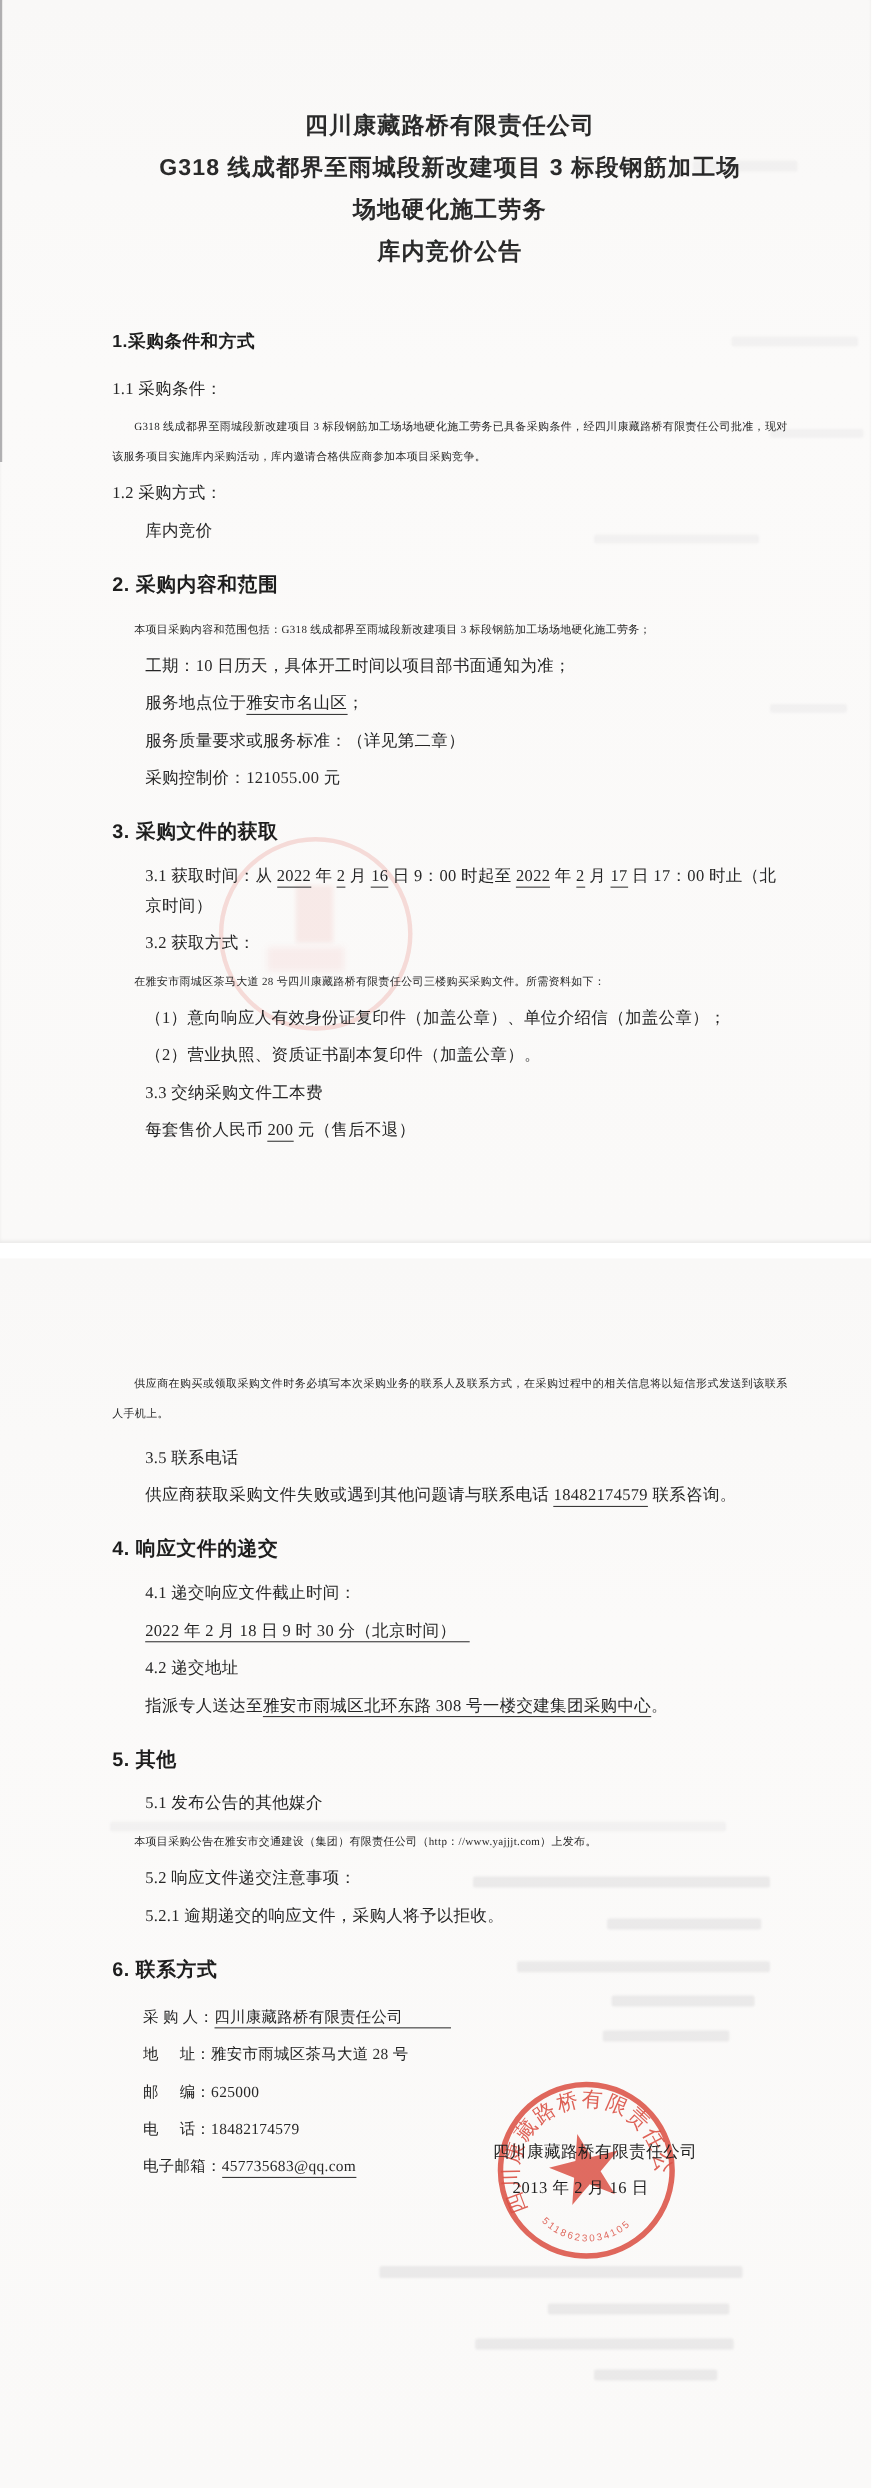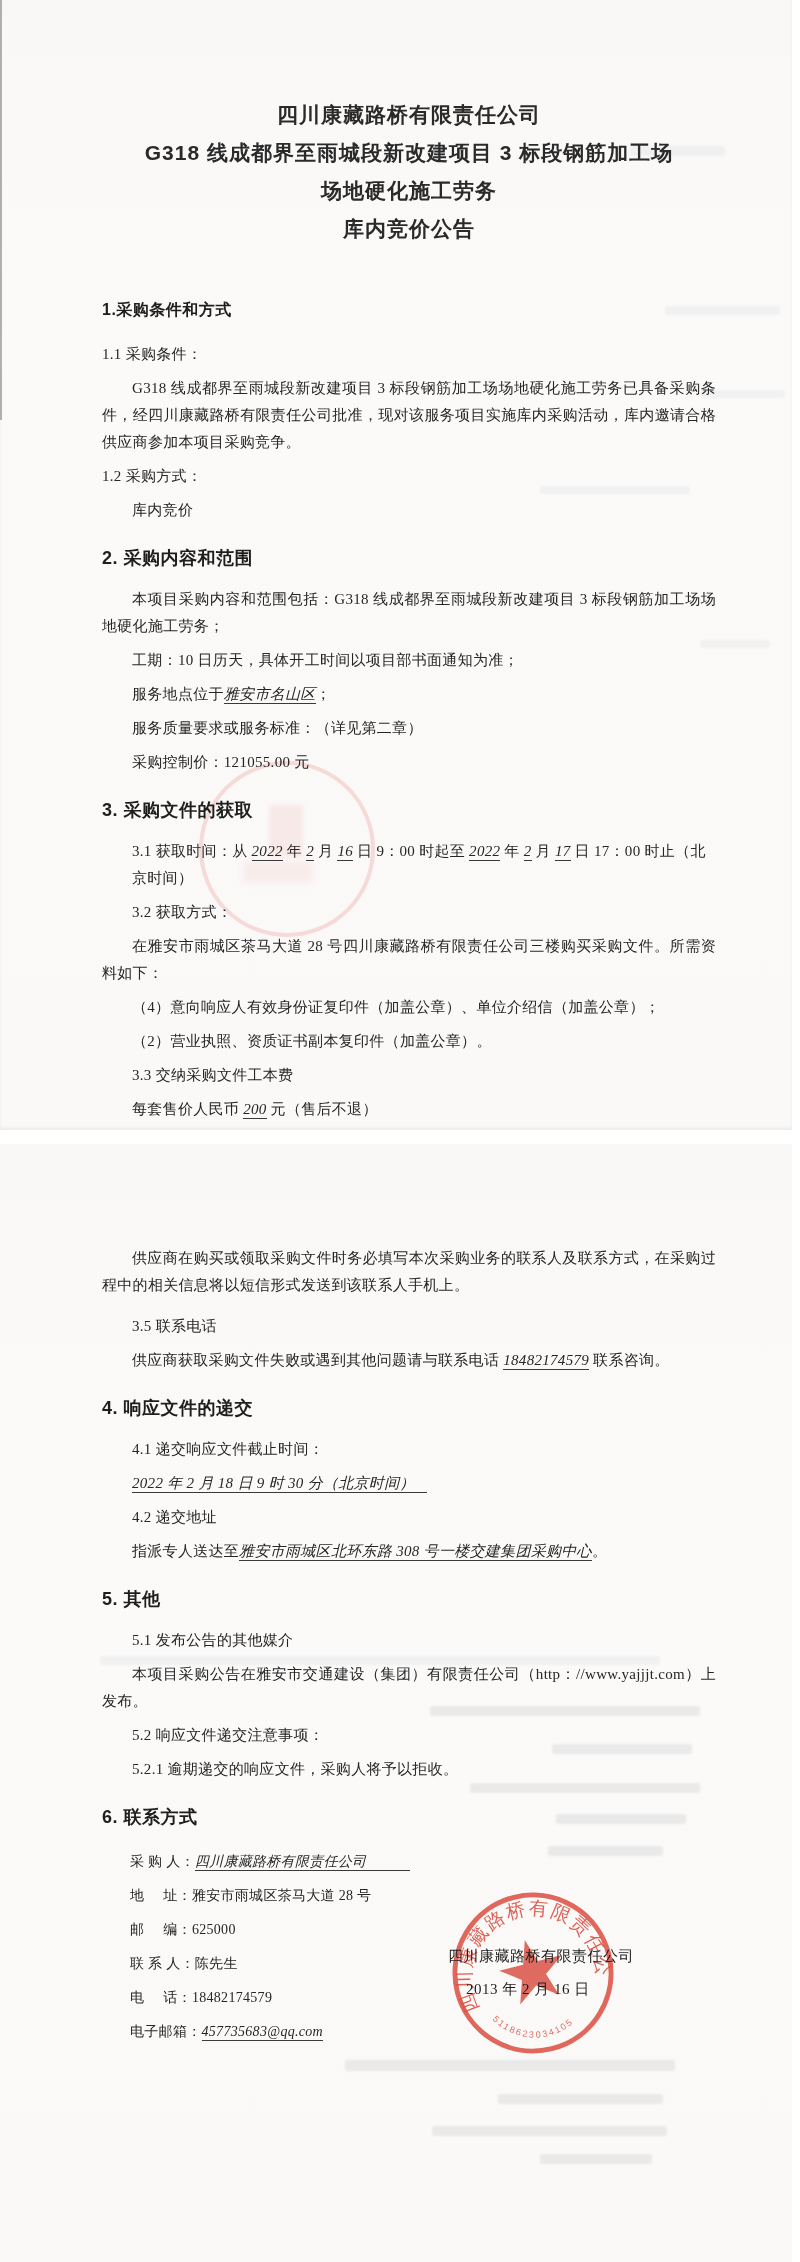--- a/index.html
+++ b/index.html
@@ -31,23 +31,23 @@
   }
 
   .h-num {
     font-family:"Liberation Sans","DejaVu Sans",sans-serif;
     font-weight:700; color:#1e1e1e; letter-spacing:0.5px;
   }
   .h1s { font-size:16px; margin:52px 0 20px 0; }
   .h2s { font-size:18px; margin:22px 0 16px 0; }
 
   .line { font-size:15px; line-height:27px; margin:7px 0; letter-spacing:0.3px; }
-  .para { font-size:15px; line-height:27px; margin:7px 0; text-indent:2em; text-align:justify; letter-spacing:0.3px; }
+  .para { font-size:10px; line-height:27px; margin:7px 0; text-indent:2em; text-align:justify; letter-spacing:0.3px; }
   .ind  { padding-left:2em; }
-  .u    { border-bottom:1px solid #3a3a3a; padding-bottom:1px;font-style:italic; }
+  .u    { border-bottom:1px solid #3a3a3a; padding-bottom:1px; }
   .u-trail { padding-right:44px; }
   .u-trail2 { padding-right:12px; }
 
   .contact-row { font-size:14px; line-height:34px; letter-spacing:0.3px; }
   .contact-label { white-space:pre; }
 
   
   .sign-company { position:absolute; left:448px; top:803px; font-size:15px; letter-spacing:0.5px; color:#1f1f1f; }
   .sign-date    { position:absolute; left:466px; top:836px; font-size:15px; letter-spacing:0.5px; color:#1f1f1f; }
 
@@ -102,21 +102,21 @@
     <div class="line ind"><span>服务地点位于</span><span class="u">雅安市名山区</span><span>；</span></div>
     <div class="line ind">服务质量要求或服务标准：（详见第二章）</div>
     <div class="line ind">采购控制价：121055.00 元</div>
 
     <div class="h-num h2s">3. 采购文件的获取</div>
 
     <div class="line ind"><span>3.1 获取时间：从 </span><span class="u">2022</span><span> 年 </span><span class="u">2</span><span> 月 </span><span class="u">16</span><span> 日 9：00 时起至 </span><span class="u">2022</span><span> 年 </span><span class="u">2</span><span> 月 </span><span class="u">17</span><span> 日 17：00 时止（北京时间）</span></div>
 
     <div class="line ind">3.2 获取方式：</div>
     <div class="para">在雅安市雨城区茶马大道 28 号四川康藏路桥有限责任公司三楼购买采购文件。所需资料如下：</div>
-    <div class="line ind">（4）意向响应人有效身份证复印件（加盖公章）、单位介绍信（加盖公章）；</div>
+    <div class="line ind">（1）意向响应人有效身份证复印件（加盖公章）、单位介绍信（加盖公章）；</div>
     <div class="line ind">（2）营业执照、资质证书副本复印件（加盖公章）。</div>
     <div class="line ind">3.3 交纳采购文件工本费</div>
     <div class="line ind"><span>每套售价人民币 </span><span class="u">200</span><span> 元（售后不退）</span></div>
 
   </div>
 </div>
 
 <div id="page-gap"></div>
 
 <div class="page" id="page2">
@@ -137,21 +137,20 @@
     <div class="line ind">5.1 发布公告的其他媒介</div>
     <div class="para">本项目采购公告在雅安市交通建设（集团）有限责任公司（http：//www.yajjjt.com）上发布。</div>
     <div class="line ind">5.2 响应文件递交注意事项：</div>
     <div class="line ind">5.2.1 逾期递交的响应文件，采购人将予以拒收。</div>
 
     <div class="h-num h2s">6. 联系方式</div>
 
     <div class="contact-row ind"><span class="contact-label">采 购 人：</span><span class="u u-trail">四川康藏路桥有限责任公司</span></div>
     <div class="contact-row ind"><span class="contact-label">地     址：</span><span>雅安市雨城区茶马大道 28 号</span></div>
     <div class="contact-row ind"><span class="contact-label">邮     编：</span><span>625000</span></div>
-    <div class="contact-row ind"><span class="contact-label">联 系 人：</span><span>陈先生</span></div>
     <div class="contact-row ind"><span class="contact-label">电     话：</span><span>18482174579</span></div>
     <div class="contact-row ind"><span class="contact-label">电子邮箱：</span><span class="u">457735683@qq.com</span></div>
   </div>
 
   <svg class="stamp" viewBox="0 0 200 200">
     <defs>
       <path id="arcTop" d="M 40,124 A 63,63 0 1 1 160,124" fill="none"></path>
       <path id="arcBottom" d="M 46,128 A 58,58 0 0 0 154,128" fill="none"></path>
     </defs>
     <circle cx="100" cy="100" r="78" fill="none" stroke="#dd4437" stroke-width="5" opacity="0.88"></circle>

